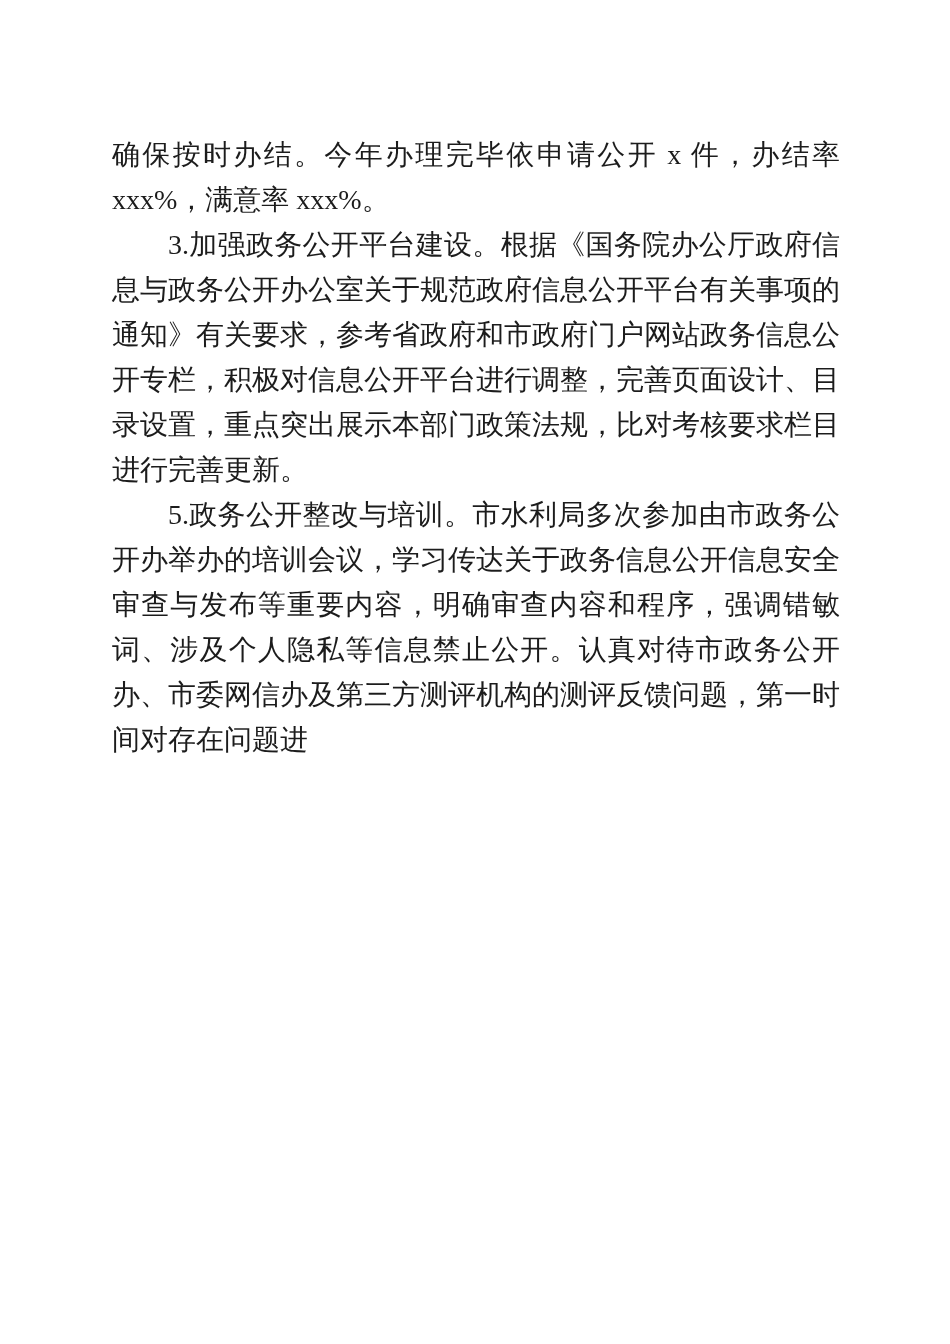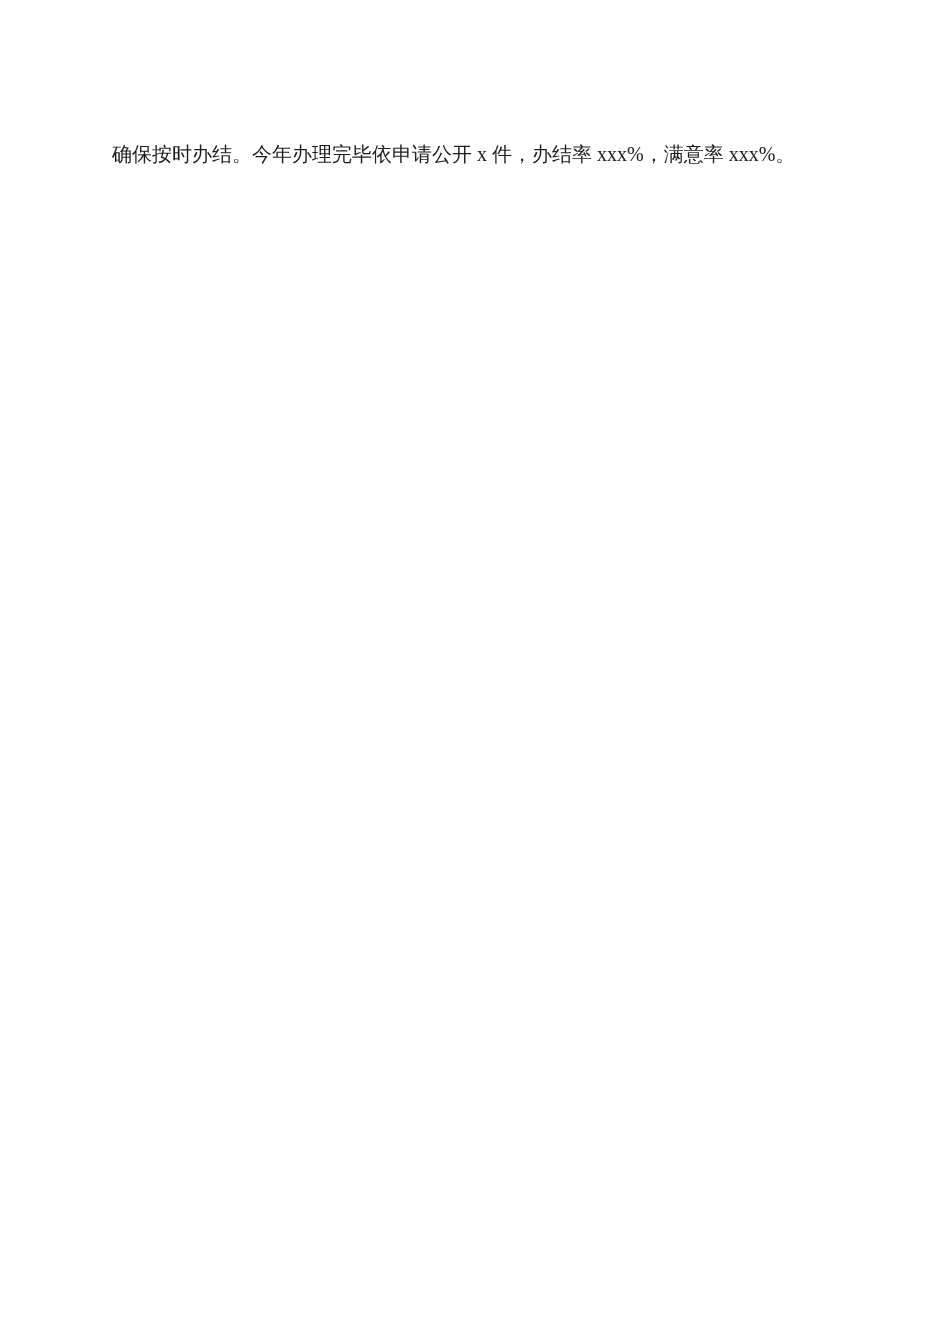--- a/index.html
+++ b/index.html
@@ -15,34 +15,36 @@
   }
   .page {
     width: 950px;
     height: 1344px;
     background: #ffffff;
     padding: 132px 110px 0 112px;
   }
   .doc-body {
     width: 728px;
     font-family: "Liberation Serif", "DejaVu Serif", serif;
-    font-size: 20px;
+    font-size: 28px;
     line-height: 45px;
     color: #1c1c1c;
     text-align: justify;
     text-justify: inter-ideograph;
   }
   p.paragraph {
     margin: 0;
     padding: 0;
   }
   p.paragraph.indent {
     text-indent: 2em;
   }
 </style>
 </head>
 <body>
 
 <div class="page">
   <div class="doc-body">
       <p class="paragraph">确保按时办结。今年办理完毕依申请公开 x 件，办结率 xxx%，满意率 xxx%。</p>
+      <p class="paragraph indent">3.加强政务公开平台建设。根据《国务院办公厅政府信息与政务公开办公室关于规范政府信息公开平台有关事项的通知》有关要求，参考省政府和市政府门户网站政务信息公开专栏，积极对信息公开平台进行调整，完善页面设计、目录设置，重点突出展示本部门政策法规，比对考核要求栏目进行完善更新。</p>
+      <p class="paragraph indent">5.政务公开整改与培训。市水利局多次参加由市政务公开办举办的培训会议，学习传达关于政务信息公开信息安全审查与发布等重要内容，明确审查内容和程序，强调错敏词、涉及个人隐私等信息禁止公开。认真对待市政务公开办、市委网信办及第三方测评机构的测评反馈问题，第一时间对存在问题进</p>
     </div>
 </div>
 
 </body></html>

